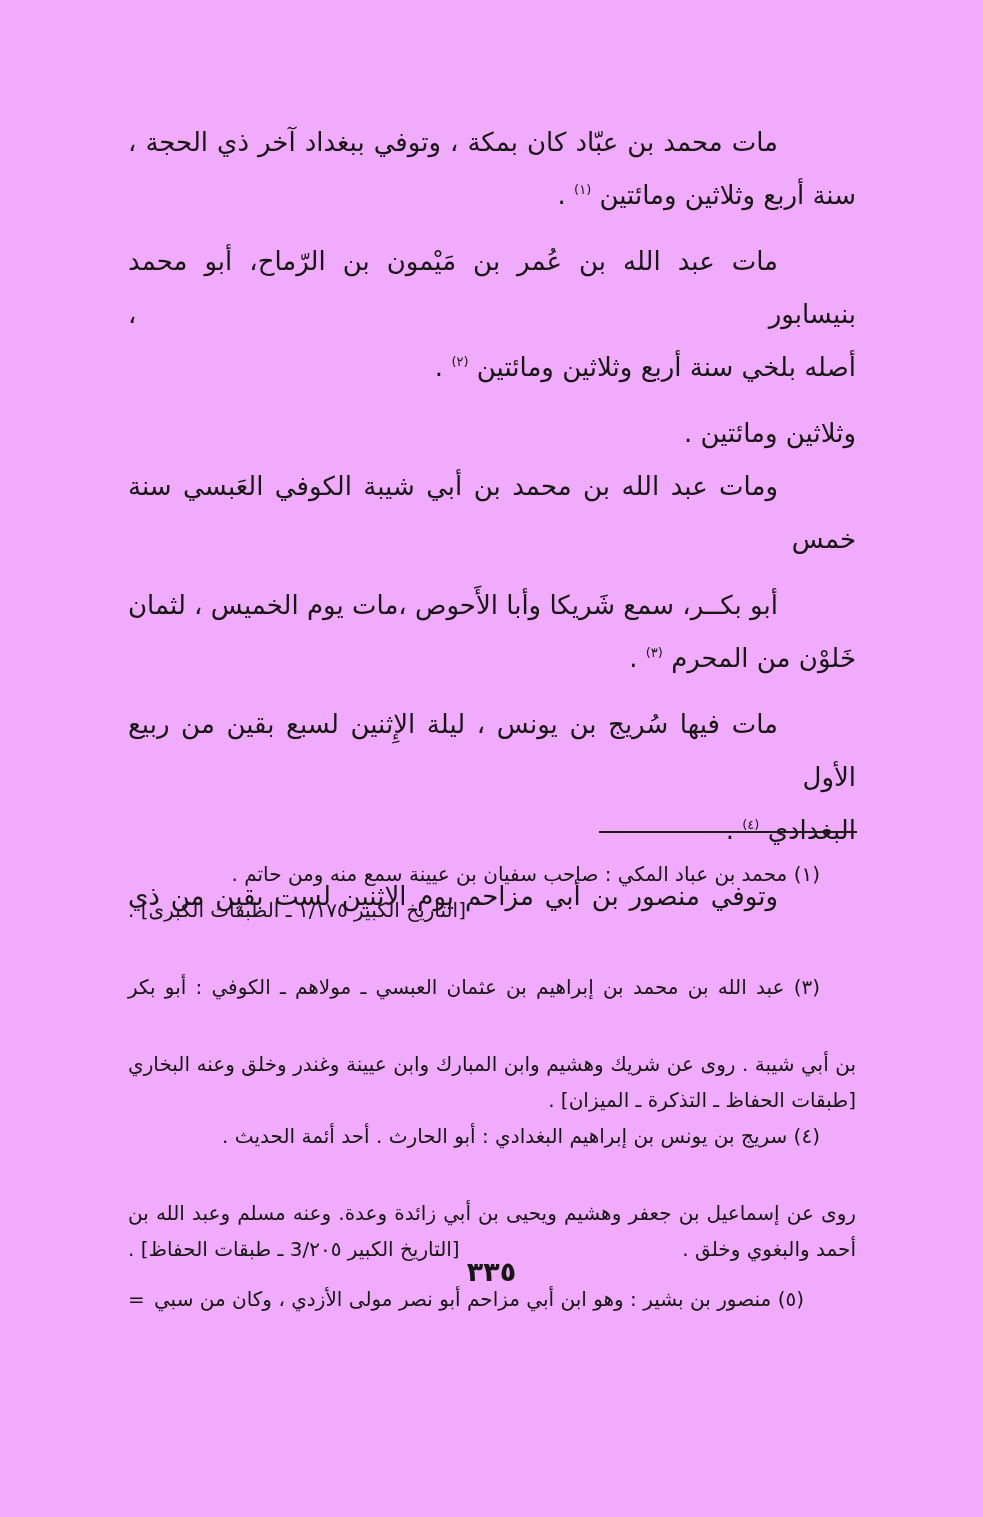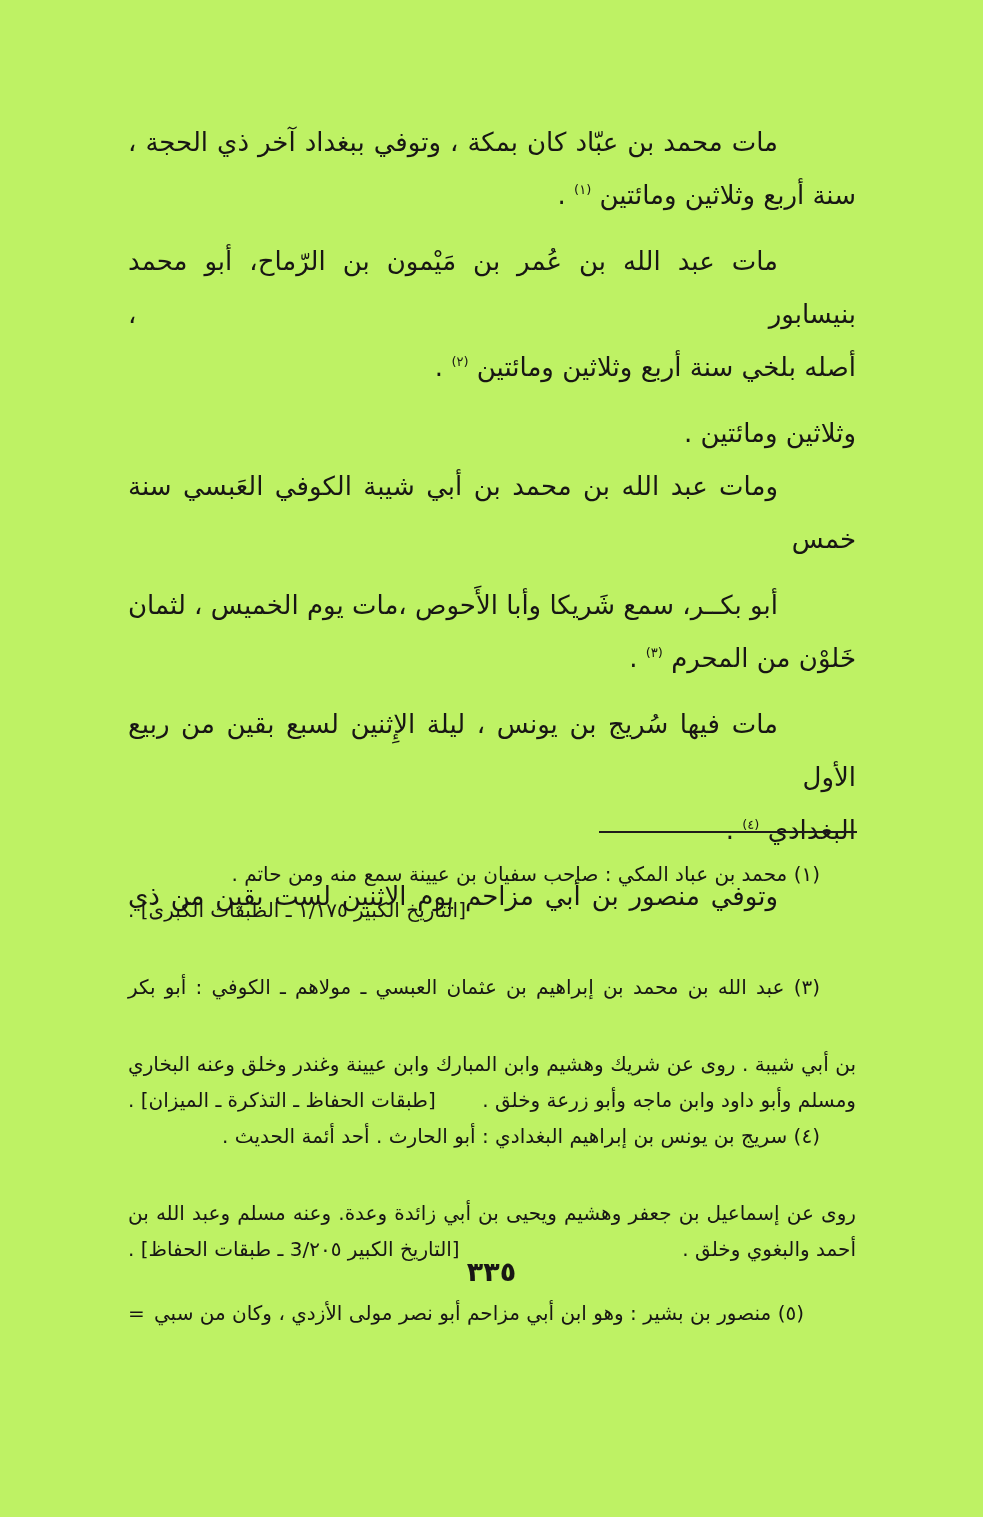--- a/index.html
+++ b/index.html
@@ -4,21 +4,21 @@
 <style>
   html, body {
     margin: 0;
     padding: 0;
     background: #ffffff;
   }
   .page {
     position: relative;
     width: 983px;
     height: 1517px;
-    background: #bef264;
+    background: #f0abfc;
     color: #181614;
     font-family: "DejaVu Sans", sans-serif;
     direction: rtl;
     overflow: hidden;
   }
   
   .main-text {
     position: absolute;
     top: 116px;
     right: 127px;
@@ -61,21 +61,21 @@
     text-align: justify;
     text-align-last: justify;
     margin-top: 41px;
   }
   .fn-split {
     display: flex;
     justify-content: space-between;
     align-items: baseline;
   }
   .fn-gap { margin-top: 14px; }
-  .fn5-right { padding-right: 52px; margin-top: 14px; }
+  .fn5-right { padding-right: 52px; }
   
   .page-number {
     position: absolute;
     top: 1256px;
     left: 0;
     width: 100%;
     text-align: center;
     font-size: 27px;
     font-weight: bold;
     letter-spacing: 2px;
@@ -120,21 +120,20 @@
   </main>
 
   <div class="rule"></div>
 
   <section class="footnotes">
     <div class="fn-line fn-first">(١) محمد بن عباد المكي : صاحب سفيان بن عيينة سمع منه ومن حاتم .</div>
     <div class="fn-line fn-left">[التاريخ الكبير ١/١٧٥ ـ الطبقات الكبرى] .</div>
     <div class="fn-line fn-first fn-just">(٣) عبد الله بن محمد بن إبراهيم بن عثمان العبسي ـ مولاهم ـ الكوفي : أبو بكر</div>
     <div class="fn-line fn-just">بن أبي شيبة . روى عن شريك وهشيم وابن المبارك وابن عيينة وغندر وخلق وعنه البخاري</div>
     <div class="fn-line fn-split">
-      <span>ومسلم وأبو داود وابن ماجه وأبو زرعة وخلق .</span>
       <span>[طبقات الحفاظ ـ التذكرة ـ الميزان] .</span>
     </div>
     <div class="fn-line fn-first">(٤) سريج بن يونس بن إبراهيم البغدادي : أبو الحارث . أحد أئمة الحديث .</div>
     <div class="fn-line fn-just">روى عن إسماعيل بن جعفر وهشيم ويحيى بن أبي زائدة وعدة. وعنه مسلم وعبد الله بن</div>
     <div class="fn-line fn-split">
       <span>أحمد والبغوي وخلق .</span>
       <span>[التاريخ الكبير 3/٢٠٥ ـ طبقات الحفاظ] .</span>
     </div>
     <div class="fn-line fn-split fn-gap">
       <span class="fn5-right">(٥) منصور بن بشير : وهو ابن أبي مزاحم أبو نصر مولى الأزدي ، وكان من سبي</span>

